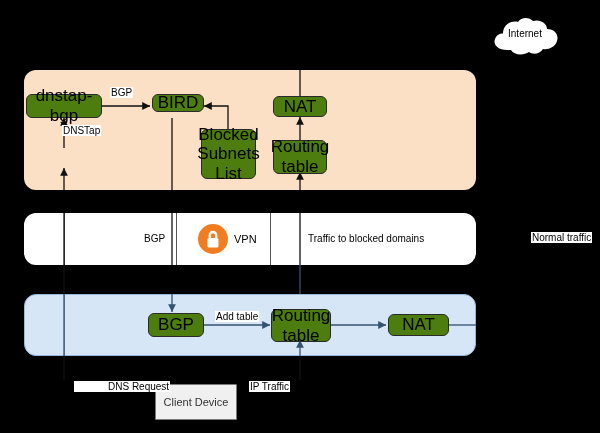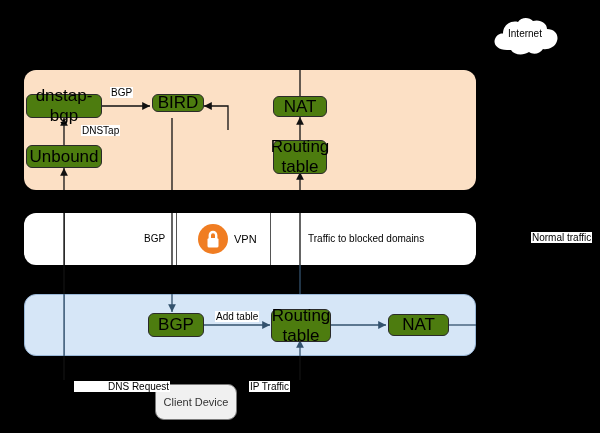--- a/index.html
+++ b/index.html
@@ -76,21 +76,21 @@
     text-align: center;
     font-size: 17px;
     color: #000000;
     line-height: 1.15;
     z-index: 4;
     white-space: pre-line;
   }
   .node.gray {
     background: #f0f0f0;
     border-color: #7a7a7a;
-    border-radius: 9px;
+    border-radius: 1px;
     color: #333333;
     font-size: 11px;
   }
   
   .wlabel {
     position: absolute;
     font-size: 10px;
     color: #000000;
     background: #ffffff;
     padding: 0 1px;
@@ -202,35 +202,37 @@
                C13,11 21,6 28,8 C31,3 39,2.5 43,7
                C50,5 57,9 57,15 C65,15 69,21 67,27
                C65.5,33 58,36 53,35
                C50,40 43,41 39,38
                C33,42 24,41 21,36 Z" fill="#ffffff"></path>
     </svg>
     <div class="cloud-text">Internet</div>
   </div>
 
   <div class="node" style="left:18px;  top:94px;  width:76px; height:24px;">dnstap-bgp</div>
-  <div class="node" style="left:18px;  top:145px; width:76px; height:23px;">Unbound</div>
   <div class="node" style="left:144px; top:94px;  width:52px; height:18px;">BIRD</div>
+  <div class="node" style="left:193px; top:129px; width:55px; height:50px;">Blocked
+Subnets
+List</div>
   <div class="node" style="left:265px; top:96px;  width:54px; height:21px;">NAT</div>
   <div class="node" style="left:265px; top:140px; width:54px; height:34px;">Routing
 table</div>
 
   <div class="node" style="left:140px; top:313px; width:56px; height:24px;">BGP</div>
   <div class="node" style="left:263px; top:309px; width:60px; height:33px;">Routing
 table</div>
   <div class="node" style="left:380px; top:314px; width:61px; height:22px;">NAT</div>
 
   <div class="node gray" style="left:147px; top:384px; width:82px; height:36px;">Client Device</div>
 
   <div class="wlabel" style="left:102px; top:87px;">BGP</div>
-  <div class="wlabel" style="left:73px;  top:125px;">DNSTap</div>
+  <div class="wlabel" style="left:54px;  top:125px;">DNSTap</div>
   <div class="wlabel" style="left:207px; top:311px;">Add table</div>
   <div class="wlabel" style="left:66px;  top:381px;padding-left:34px;">DNS Request</div>
   <div class="wlabel" style="left:241px; top:381px;">IP Traffic</div>
   <div class="wlabel" style="left:523px; top:232px;">Normal traffic</div>
 
   <div class="plabel" style="left:136px; top:233px;">BGP</div>
 
   <div class="vpn-badge">
     <svg viewBox="0 0 30 30" width="30" height="30">
       <rect x="9.5" y="14" width="11" height="9.5" rx="1.6" fill="#ffffff"></rect>

